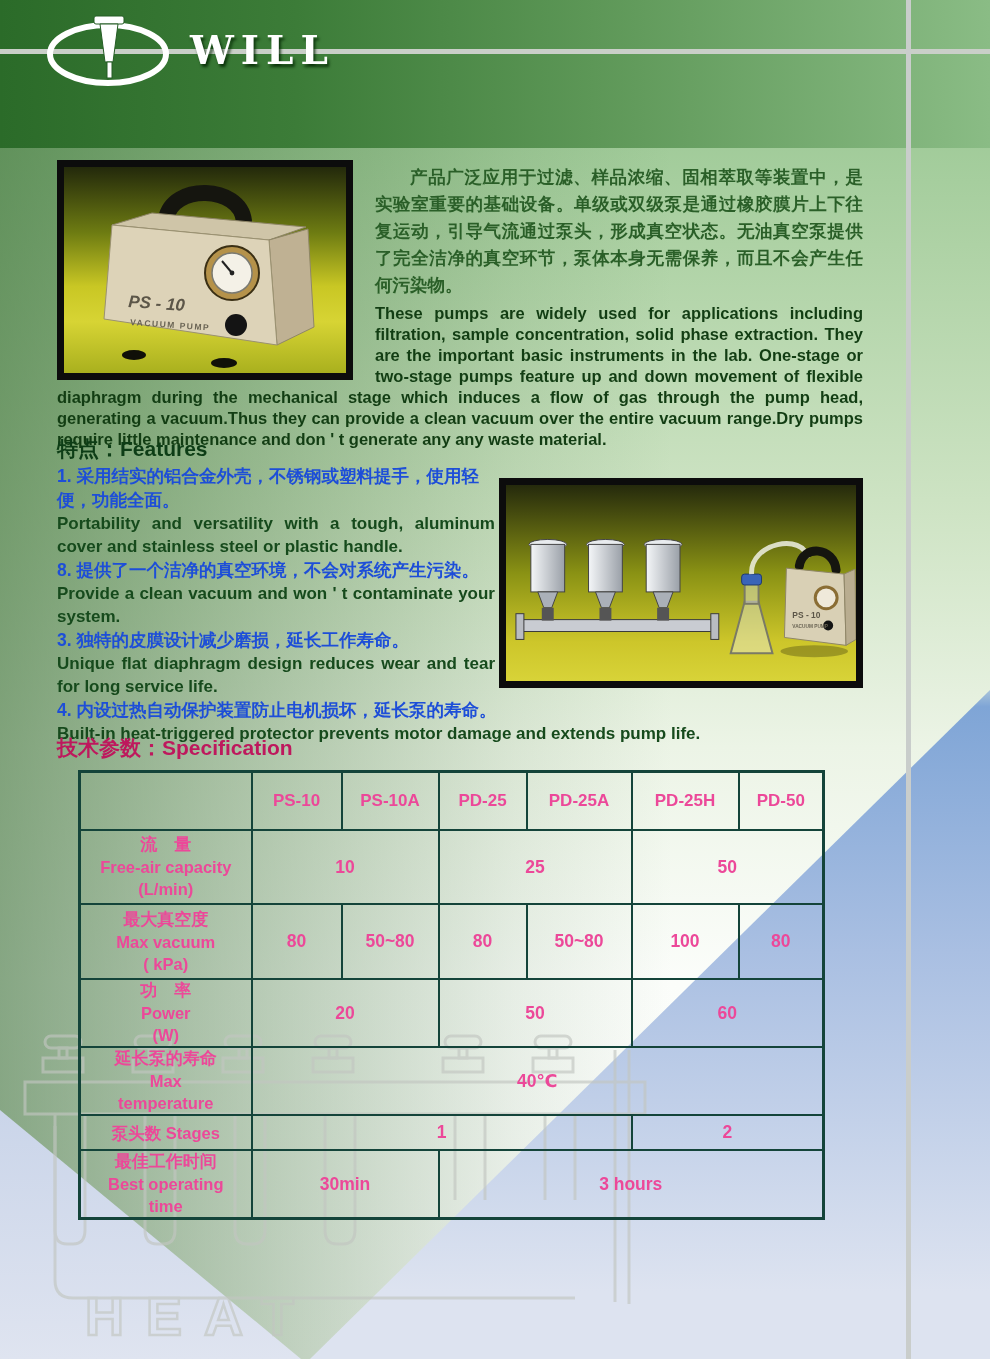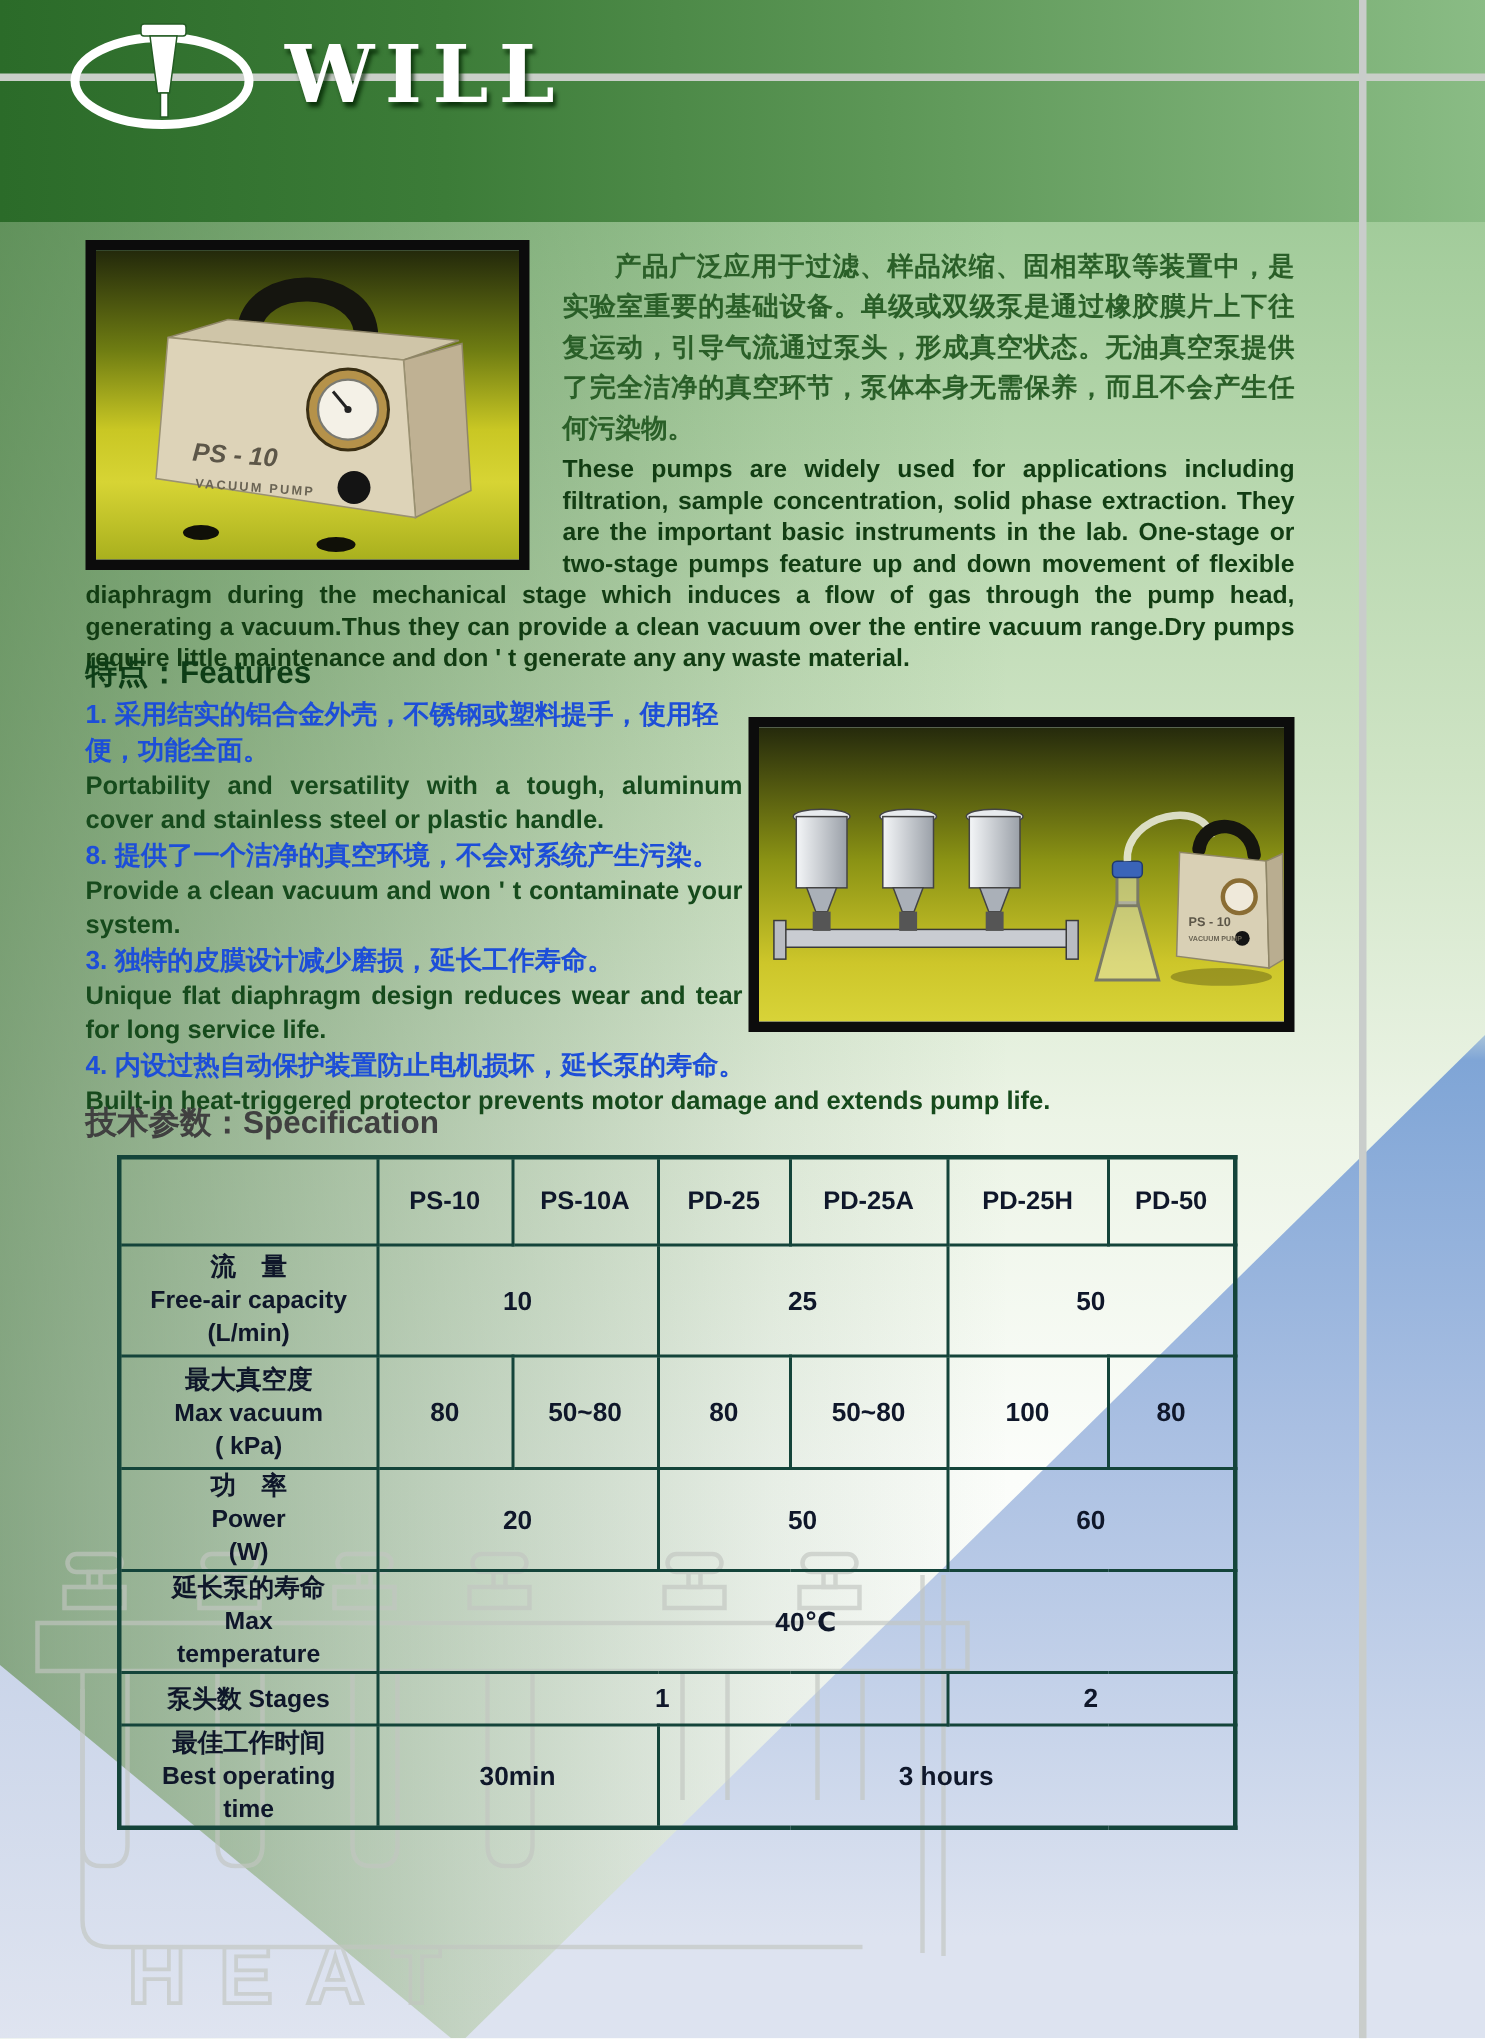--- a/index.html
+++ b/index.html
@@ -18,44 +18,44 @@
     background:linear-gradient(to bottom, #c6d2e8 78%, #dfe4f0 100%);
     clip-path:polygon(0 1110px, 301px 1359px, 0 1359px);}
   .band{position:absolute;left:0;top:0;width:990px;height:148px;
     background:linear-gradient(to right,#2b6b29 0%,#3c7c38 30%,#5d9757 60%,#8abc85 100%);}
   .line-h{position:absolute;left:0;top:49px;width:990px;height:5px;background:#c9cfc8;}
   .line-v{position:absolute;left:906px;top:0;width:5px;height:1359px;background:#c9cdcb;}
   .watermark{position:absolute;left:15px;top:1030px;opacity:.65;}
 
   
   .logo{position:absolute;left:40px;top:12px;display:flex;align-items:center;}
-  .logo-word{font-family:"DejaVu Serif","Liberation Serif",serif;font-weight:bold;font-size:53px;
+  .logo-word{font-family:"DejaVu Serif","Liberation Serif",serif;font-weight:bold;font-size:39px;
     color:#ffffff;letter-spacing:7px;margin-left:10px;text-shadow:2px 3px 3px rgba(0,35,0,.8);}
 
   
   .intro{position:absolute;left:57px;top:158px;width:806px;z-index:5;}
   .photo-frame{border:7px solid #0c0c0c;box-shadow:0 0 0 1px #e8e8e8 inset;}
   .photo-main{float:left;width:282px;height:206px;margin:2px 22px 6px 0;}
   .p-cn{margin:6px 0 4px 0;font-size:17.5px;line-height:27px;font-weight:bold;color:#2a5f28;
     text-indent:2em;text-align:justify;}
   .p-en{margin:4px 0 0 0;font-size:16.5px;line-height:21px;font-weight:bold;color:#123d13;text-align:justify;}
 
   
   .features{position:absolute;left:57px;top:434px;width:806px;z-index:6;}
   .photo-app{float:right;width:350px;height:196px;margin:44px 0 8px 4px;}
   .h-sec{margin:0;font-size:21px;font-weight:bold;color:#0d3d16;line-height:30px;}
   .f-cn{margin:0;font-size:17.5px;line-height:24px;font-weight:bold;color:#1d4ed8;}
   .f-en{margin:0;font-size:17px;line-height:23px;font-weight:bold;color:#164a1c;text-align:justify;}
 
   
-  .spec-head{position:absolute;left:57px;top:734px;margin:0;font-size:21px;font-weight:bold;color:#404040;z-index:6;}
+  .spec-head{position:absolute;left:57px;top:734px;margin:0;font-size:21px;font-weight:bold;color:#be185d;z-index:6;}
   table.spec{position:absolute;left:78px;top:770px;width:744px;border-collapse:collapse;table-layout:fixed;
     z-index:6;border:3px solid #14443a;}
   table.spec td{border:2px solid #14443a;text-align:center;vertical-align:middle;
-    color:#0f172a;font-weight:bold;background:transparent;padding:0;}
+    color:#ec4899;font-weight:bold;background:transparent;padding:0;}
   .r-hdr td{height:56px;font-size:17px;vertical-align:middle;padding-bottom:12px;}
   .r-free td{height:72px;} .r-vac td{height:73px;} .r-pow td{height:66px;}
   .r-tmp td{height:66px;} .r-stg td{height:33px;} .r-bst td{height:62px;}
   td.lbl{font-size:16.5px;line-height:22px;}
   td .cnl{font-size:17px;} 
   td.val{font-size:17.5px;}
 
   .clearfix::after{content:"";display:block;clear:both;}
 </style>
 </head>

